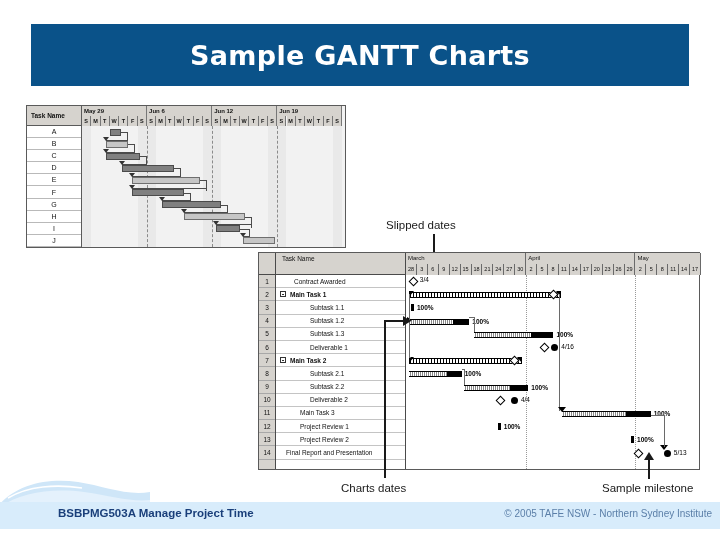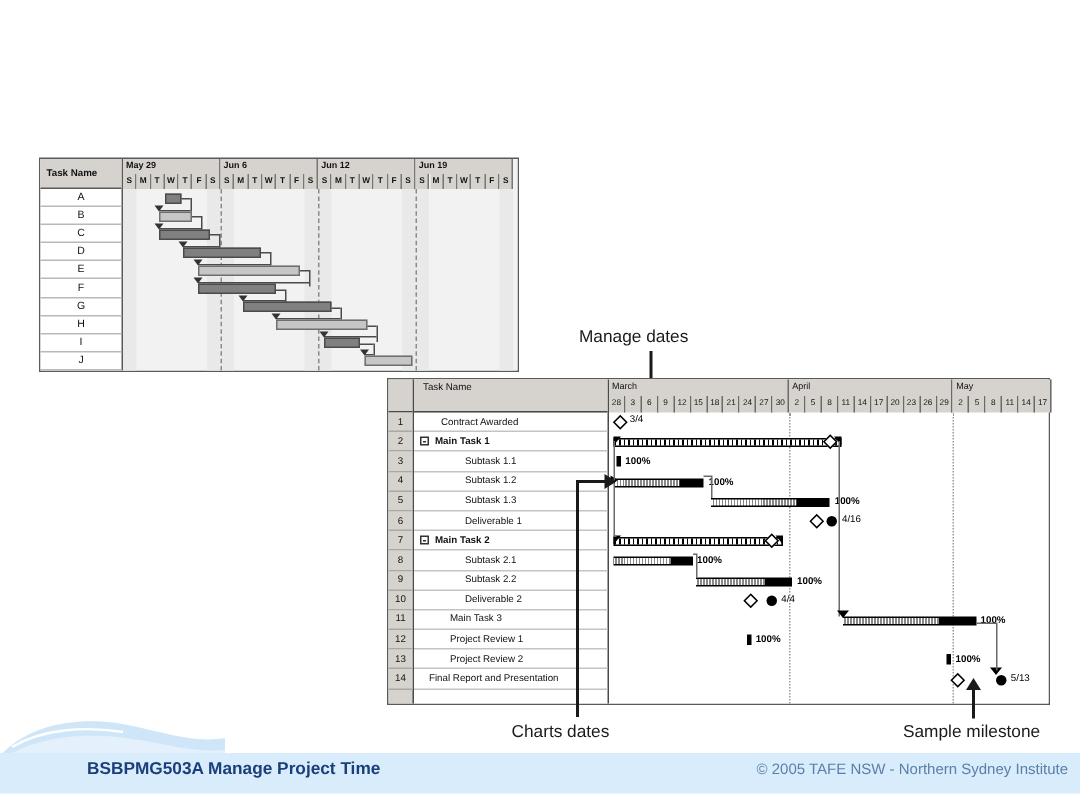--- a/index.html
+++ b/index.html
@@ -108,20 +108,23 @@
   .anno{position:absolute;font-size:11.5px;color:#1a1a1a;white-space:nowrap;
       font-family:"Liberation Sans", sans-serif;}
   .anno-line{position:absolute;background:#1a1a1a;}
   .anno-arrow{position:absolute;width:0;height:0;}
 </style>
 </head>
 <body>
 
 <div id="stage">
 
+  <div class="title-bar">
+    <div class="title-text">Sample GANTT Charts</div>
+  </div>
 
   <div class="gantt" id="chart-top">
     <div class="namecol">
       <div class="nc-hdr">Task Name</div>
       <div id="top-names">
           <div class="nc-row">A</div>
           <div class="nc-row">B</div>
           <div class="nc-row">C</div>
           <div class="nc-row">D</div>
           <div class="nc-row">E</div>
@@ -218,21 +221,21 @@
         <div class="arrow-dn" style="left: 130.859px; top: 115.3px;"></div>
         <div class="bar dark" style="left: 133.859px; top: 119.3px; width: 24.169px;"></div>
         <div class="link" style="left: 158.028px; top: 122.8px; width: 8.78873px; border-top-width: 1px;"></div>
         <div class="link" style="left: 166.817px; top: 122.8px; height: 11.1px; border-left-width: 1px;"></div>
         <div class="link" style="left: 160.817px; top: 130.4px; width: 6px; border-top-width: 1px;"></div>
         <div class="arrow-dn" style="left: 157.817px; top: 127.4px;"></div>
         <div class="bar light" style="left: 160.817px; top: 131.4px; width: 32.5352px;"></div>
       </div>
   </div>
 
-  <div class="anno" style="left:386px;top:219px;">Manage dates</div>
+  <div class="anno" style="left:386px;top:219px;">Slipped dates</div>
   <div class="anno-line" style="left:433px;top:234px;width:1.5px;height:92px;"></div>
   <div class="anno-arrow" style="left:429px;top:324px;border-left:5px solid transparent;border-right:5px solid transparent;border-top:8px solid #1a1a1a;"></div>
 
   <div class="gantt" id="chart-bot">
     <div class="idcol">
       <div class="id-hdr"></div>
       <div id="bot-ids">
           <div class="id-row">1</div>
           <div class="id-row">2</div>
           <div class="id-row">3</div>

